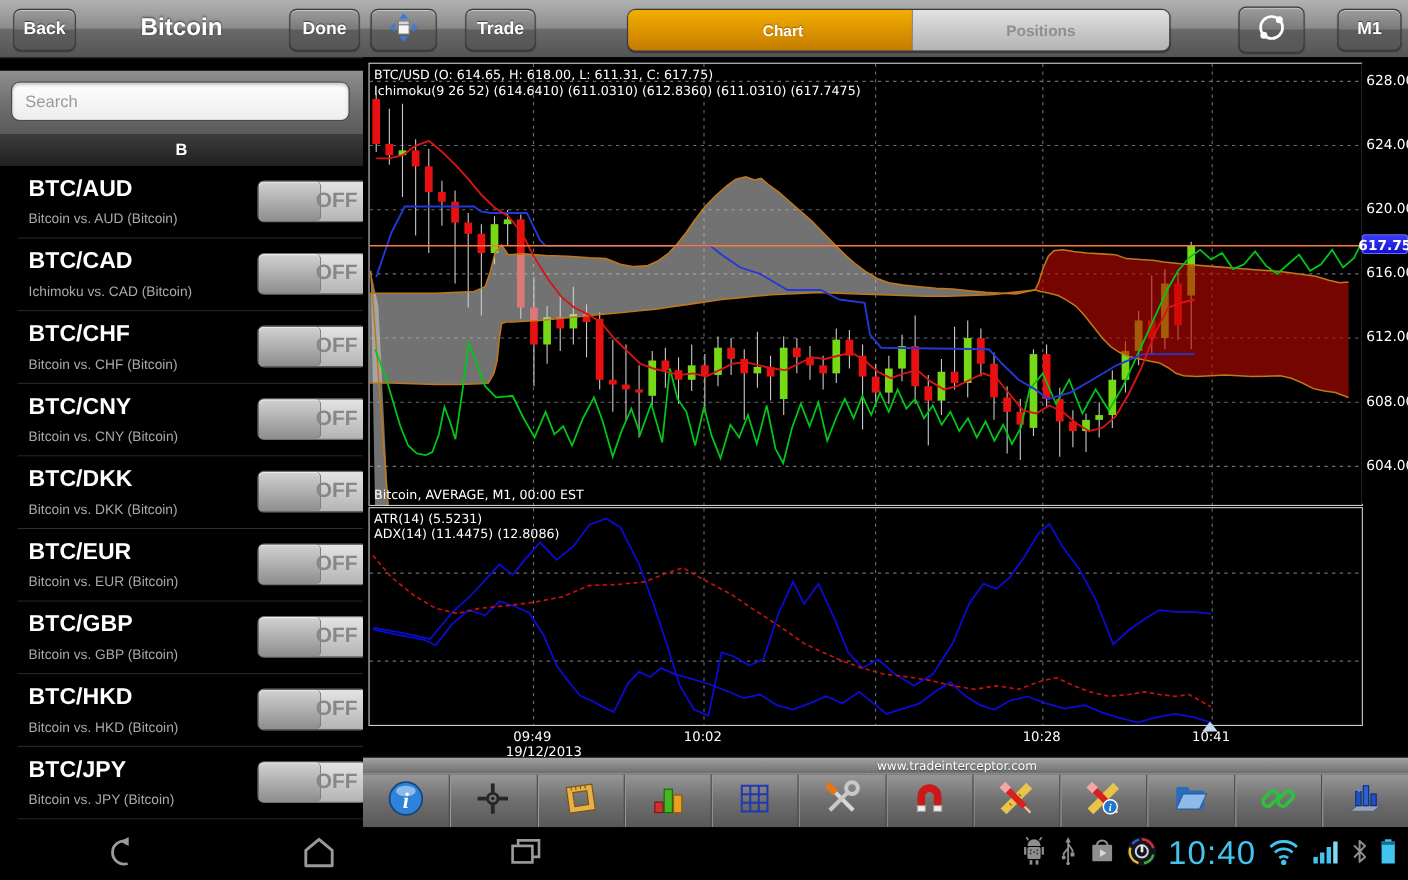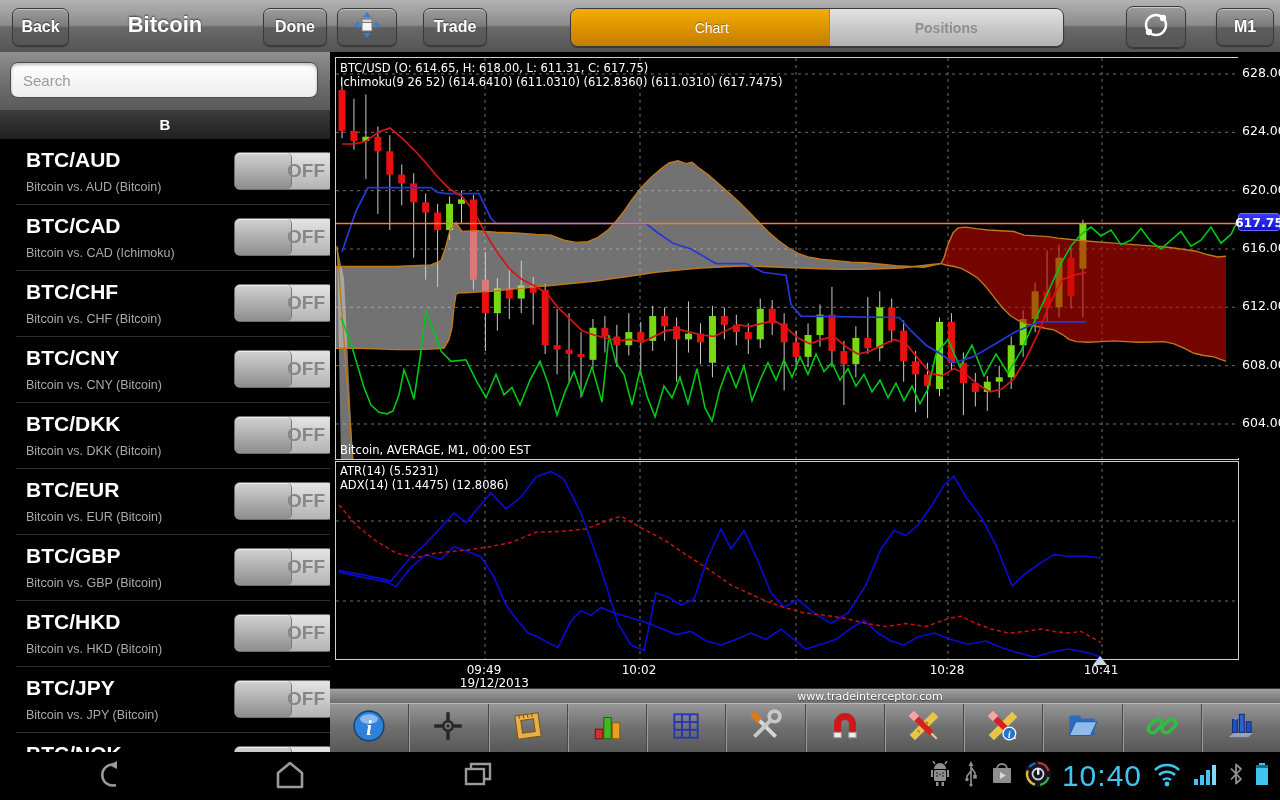--- a/index.html
+++ b/index.html
@@ -12,27 +12,27 @@
   .tb-btn{position:absolute;top:8px;height:36px;border-radius:7px;border:1px solid #3a3a3a;
     background:linear-gradient(180deg,#9d9d9d 0%,#7a7a7a 48%,#5d5d5d 52%,#565656 100%);
     box-shadow:inset 0 1px 0 rgba(255,255,255,.45),0 1px 1px rgba(0,0,0,.4);
     color:#fff;font-weight:bold;font-size:16px;text-align:center;
     text-shadow:0 -1px 1px rgba(0,0,0,.55);display:flex;align-items:center;justify-content:center;cursor:pointer;}
   #title{position:absolute;left:90px;top:12px;width:150px;text-align:center;color:#fff;
     font-size:22px;font-weight:bold;text-shadow:0 -1px 2px rgba(0,0,0,.6);}
   #segmented{position:absolute;left:570px;top:8px;width:492px;height:37px;border-radius:8px;
     border:1px solid #3a3a3a;overflow:hidden;display:flex;box-shadow:0 1px 1px rgba(0,0,0,.4);}
   #seg-chart{width:50%;background:linear-gradient(180deg,#f2ae00 0%,#dd9400 50%,#c37c00 100%);
-    color:#fff;font-weight:normal;font-size:14px;display:flex;align-items:center;justify-content:center;
+    color:#fff;font-weight:bold;font-size:14px;display:flex;align-items:center;justify-content:center;
     text-shadow:0 -1px 1px rgba(0,0,0,.4);cursor:pointer;padding-left:24px;}
   #seg-positions{width:50%;background:linear-gradient(180deg,#e3e3e3 0%,#c9c9c9 50%,#b3b3b3 100%);
     color:#8f8f8f;font-weight:bold;font-size:14px;display:flex;align-items:center;justify-content:center;
     border-left:1px solid #8a8a8a;cursor:pointer;}
   
-  #sidebar{position:absolute;left:0;top:52px;width:330px;height:700px;background:#000;overflow:hidden;}
+  #sidebar{position:absolute;left:0;top:64px;width:330px;height:700px;background:#000;overflow:hidden;}
   #search-area{position:absolute;left:0;top:0;width:330px;height:58px;
     background:linear-gradient(180deg,#8f8f8f,#6b6b6b 60%,#5a5a5a);border-bottom:1px solid #333;}
   #search-input{position:absolute;left:10px;top:10px;width:308px;height:36px;border-radius:8px;
     border:1px solid #4a4a4a;background:linear-gradient(180deg,#ffffff,#ededed);
     box-shadow:inset 0 2px 3px rgba(0,0,0,.25);box-sizing:border-box;display:flex;align-items:center;}
   #search-input .ph{color:#9a9a9a;font-size:15px;padding-left:12px;}
   #section-b{position:absolute;left:0;top:58px;width:330px;height:29px;
     background:linear-gradient(180deg,#3c3c3c,#202020);color:#fff;font-weight:bold;font-size:15px;
     display:flex;align-items:center;justify-content:center;border-bottom:1px solid #000;}
   #instrument-list{position:absolute;left:0;top:87px;width:330px;height:613px;padding-left:16px;}
@@ -129,21 +129,21 @@
         <div class="inst-row">
           <div class="inst-pair">BTC/AUD</div>
           <div class="inst-desc">Bitcoin vs. AUD (Bitcoin)</div>
           <div class="toggle">
             <div class="knob"></div>
             <div class="off">OFF</div>
           </div>
         </div>
         <div class="inst-row">
           <div class="inst-pair">BTC/CAD</div>
-          <div class="inst-desc">Bitcoin vs. CAD (Ichimoku)</div>
+          <div class="inst-desc">Ichimoku vs. CAD (Bitcoin)</div>
           <div class="toggle">
             <div class="knob"></div>
             <div class="off">OFF</div>
           </div>
         </div>
         <div class="inst-row">
           <div class="inst-pair">BTC/CHF</div>
           <div class="inst-desc">Bitcoin vs. CHF (Bitcoin)</div>
           <div class="toggle">
             <div class="knob"></div>

